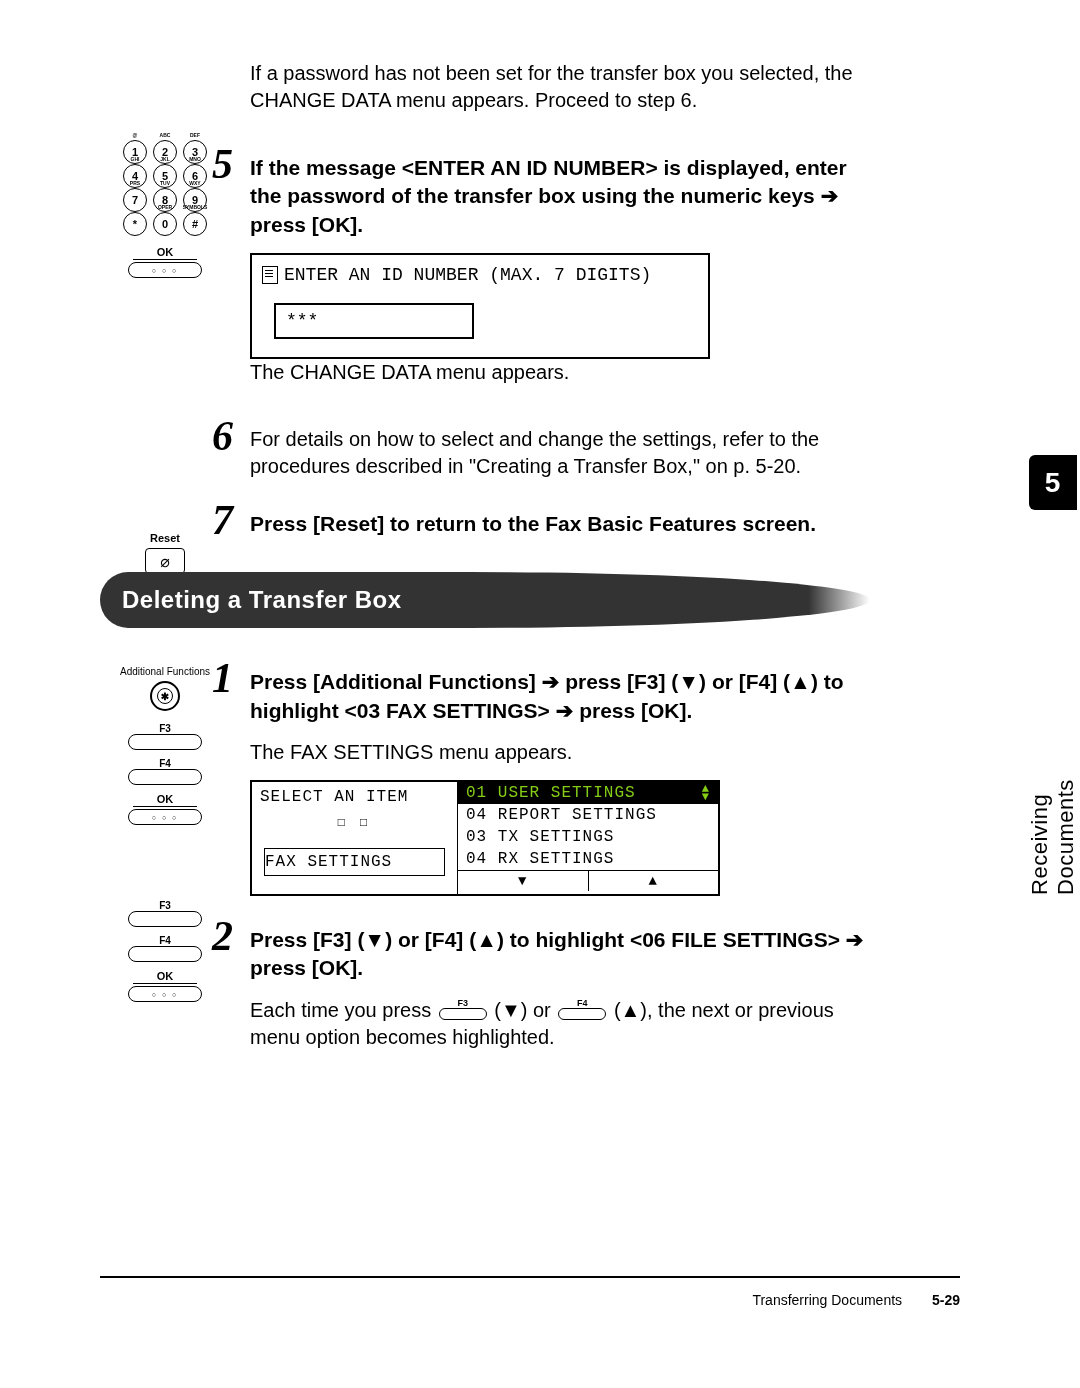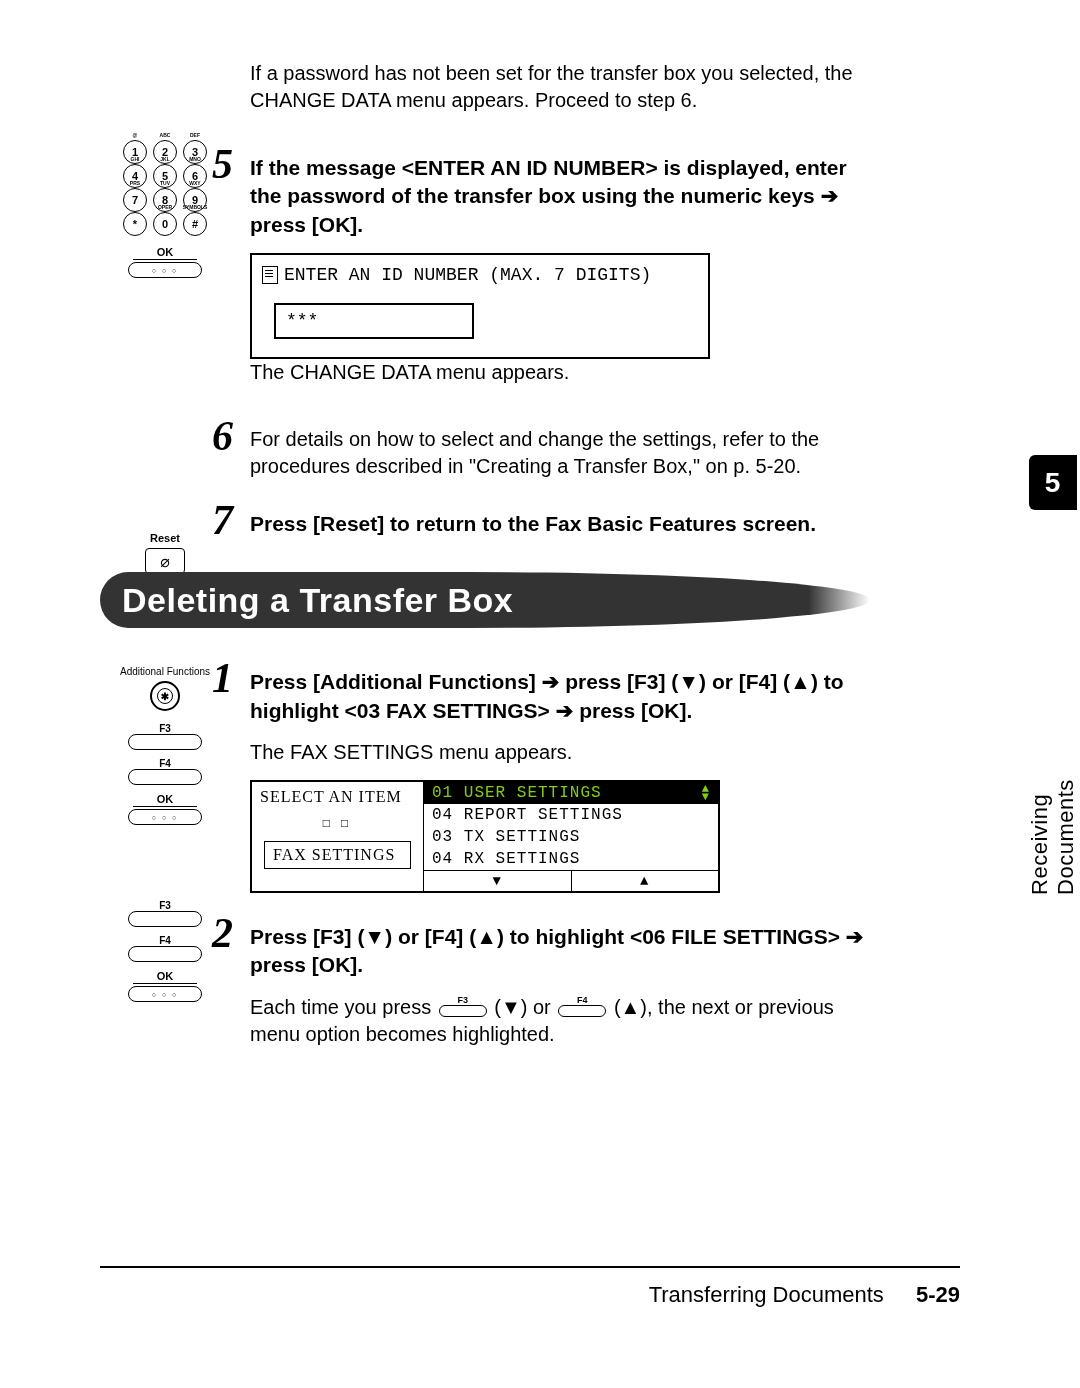--- a/index.html
+++ b/index.html
@@ -103,21 +103,21 @@
   }
   .doc-icon::before { content:""; position:absolute; left:2px; top:3px; width:8px; height:1px; background:#000; box-shadow: 0 3px 0 #000, 0 6px 0 #000; }
   .section-banner {
     position: relative;
     left: -150px;
     width: 770px;
     height: 56px;
     background: linear-gradient(to right, #333 0%, #333 92%, rgba(51,51,51,0) 100%);
     border-radius: 28px 400px 400px 28px / 28px 28px 28px 28px;
     color: #fff;
-    font-size: 34px;
+    font-size: 24px;
     font-weight: bold;
     display: flex;
     align-items: center;
     padding-left: 22px;
     margin: 34px 0 40px 0;
     font-family: Arial, sans-serif;
     letter-spacing: 0.5px;
   }
   .left-gutter {
     position: absolute;
@@ -172,48 +172,48 @@
   .fax-menu {
     border: 2px solid #000;
     width: 470px;
     font-family: "Courier New", monospace;
     font-size: 16px;
     letter-spacing: 1px;
     margin-bottom: 14px;
   }
   .fax-menu-inner { display:flex; }
   .fax-left {
-    width: 172px;
+    width: 206px;
     padding: 6px 8px 10px 8px;
     border-right: 1px solid #000;
-    display:flex; flex-direction:column; gap: 10px; font-family: Liberation Serif, serif;
+    display:flex; flex-direction:column; gap: 10px;
   }
   .fax-left .squares { font-size: 12px; text-align:center; letter-spacing: 4px; }
-  .fax-left .boxlbl { border:1.5px solid #000; padding: 4px 8px; text-align:left; margin: 0 4px; }
+  .fax-left .boxlbl { border:1.5px solid #000; padding: 4px 0; text-align:left; margin: 8px 4px; }
   .fax-right { flex:1; display:flex; flex-direction:column; }
   .fax-row { padding: 2px 8px; display:flex; align-items:center; gap: 4px; }
   .fax-row.selected { background: #000; color:#84cc16; }
   .fax-row .updn { margin-left:auto; font-size: 12px; line-height: 8px; display:flex; flex-direction:column; }
   .fax-bottom { border-top: 1px solid #000; display:flex; }
   .fax-bottom .half { flex:1; text-align:center; padding: 2px 0; font-size: 14px; border-left: 1px solid #000; }
   .fax-bottom .half:first-child { border-left:none; }
   .inline-pill {
     display:inline-flex; vertical-align: middle; flex-direction: column; align-items:center;
     margin: 0 2px; position: relative; top: -2px;
   }
   .inline-pill .fn-label { font-size: 9px; font-weight:bold; line-height: 9px; }
   .inline-pill .fn-pill { width: 48px; height: 12px; border:1.2px solid #000; border-radius:8px; }
   .footer {
     position: absolute;
     left: 100px;
     right: 120px;
     bottom: 80px;
   }
   .footer-line { border-top: 2px solid #000; margin-bottom: 14px; }
-  .footer-text { text-align: right; font-size: 22px; }
+  .footer-text { text-align: right; font-size: 14px; }
   .footer-text .pg { font-weight: bold; margin-left: 26px; }
   .arrow { font-family: Arial; }
 </style>
 </head>
 <body>
 
 <div class="page">
 
   <div class="side-tab">
     <div class="black-tab">5</div>

